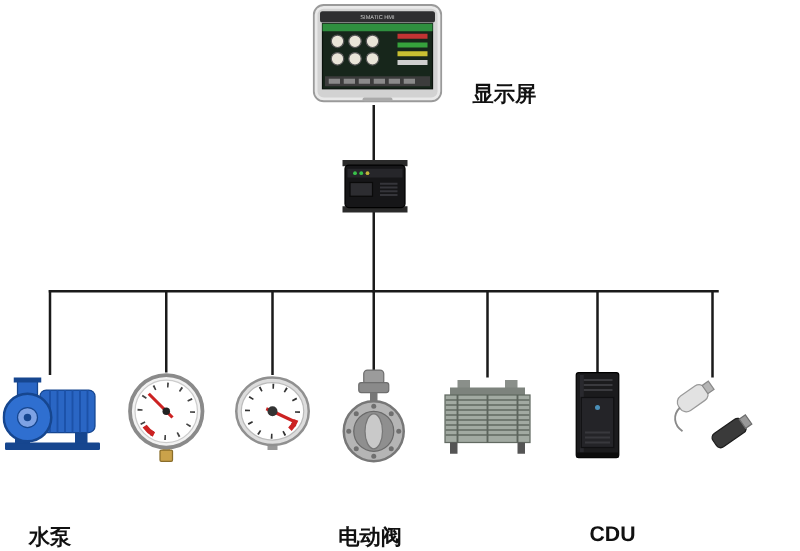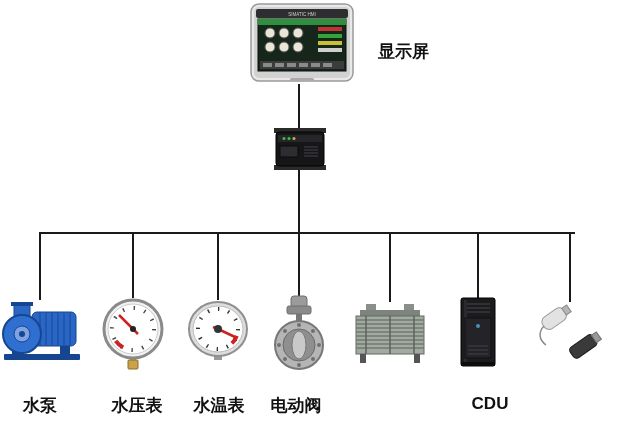--- a/index.html
+++ b/index.html
@@ -14,20 +14,21 @@
   .line.v{width:2px;}
   .line.h{height:2px;}
   .device{position:absolute;}
   .lbl{
     position:absolute;
     transform:translateX(-50%);
     font-size:17px;
     font-weight:600;
     color:#111;
     white-space:nowrap;
+    margin-top:24px;
   }
   .lbl.inline{transform:none;}
 </style>
 </head>
 <body>
 
 <div class="canvas">
 
   <div class="line v" style="left:298px;top:84px;height:46px"></div>
   <div class="line v" style="left:298px;top:168px;height:66px"></div>
@@ -179,18 +180,16 @@
       </g>
       <path d="M9 26 C3 32, 4 40, 11 45" stroke="#8a8a8a" fill="none" stroke-width="1.5"></path>
       <g transform="rotate(-35 48 46)">
         <rect x="34" y="40" width="28" height="13" rx="4" fill="#3a3a3a" stroke="#1d1d1d"></rect>
         <rect x="61" y="42" width="6" height="9" fill="#999" stroke="#6e6e6e"></rect>
       </g>
     </svg>
   </div>
 
   <span class="lbl" style="left:40px;top:394px">水泵</span>
-  <span class="lbl" style="left:137px;top:394px">水压表</span>
-  <span class="lbl" style="left:219px;top:394px">水温表</span>
   <span class="lbl" style="left:296px;top:394px">电动阀</span>
   <span class="lbl" style="left:490px;top:394px">CDU</span>
 
 </div>
 
 </body></html>

